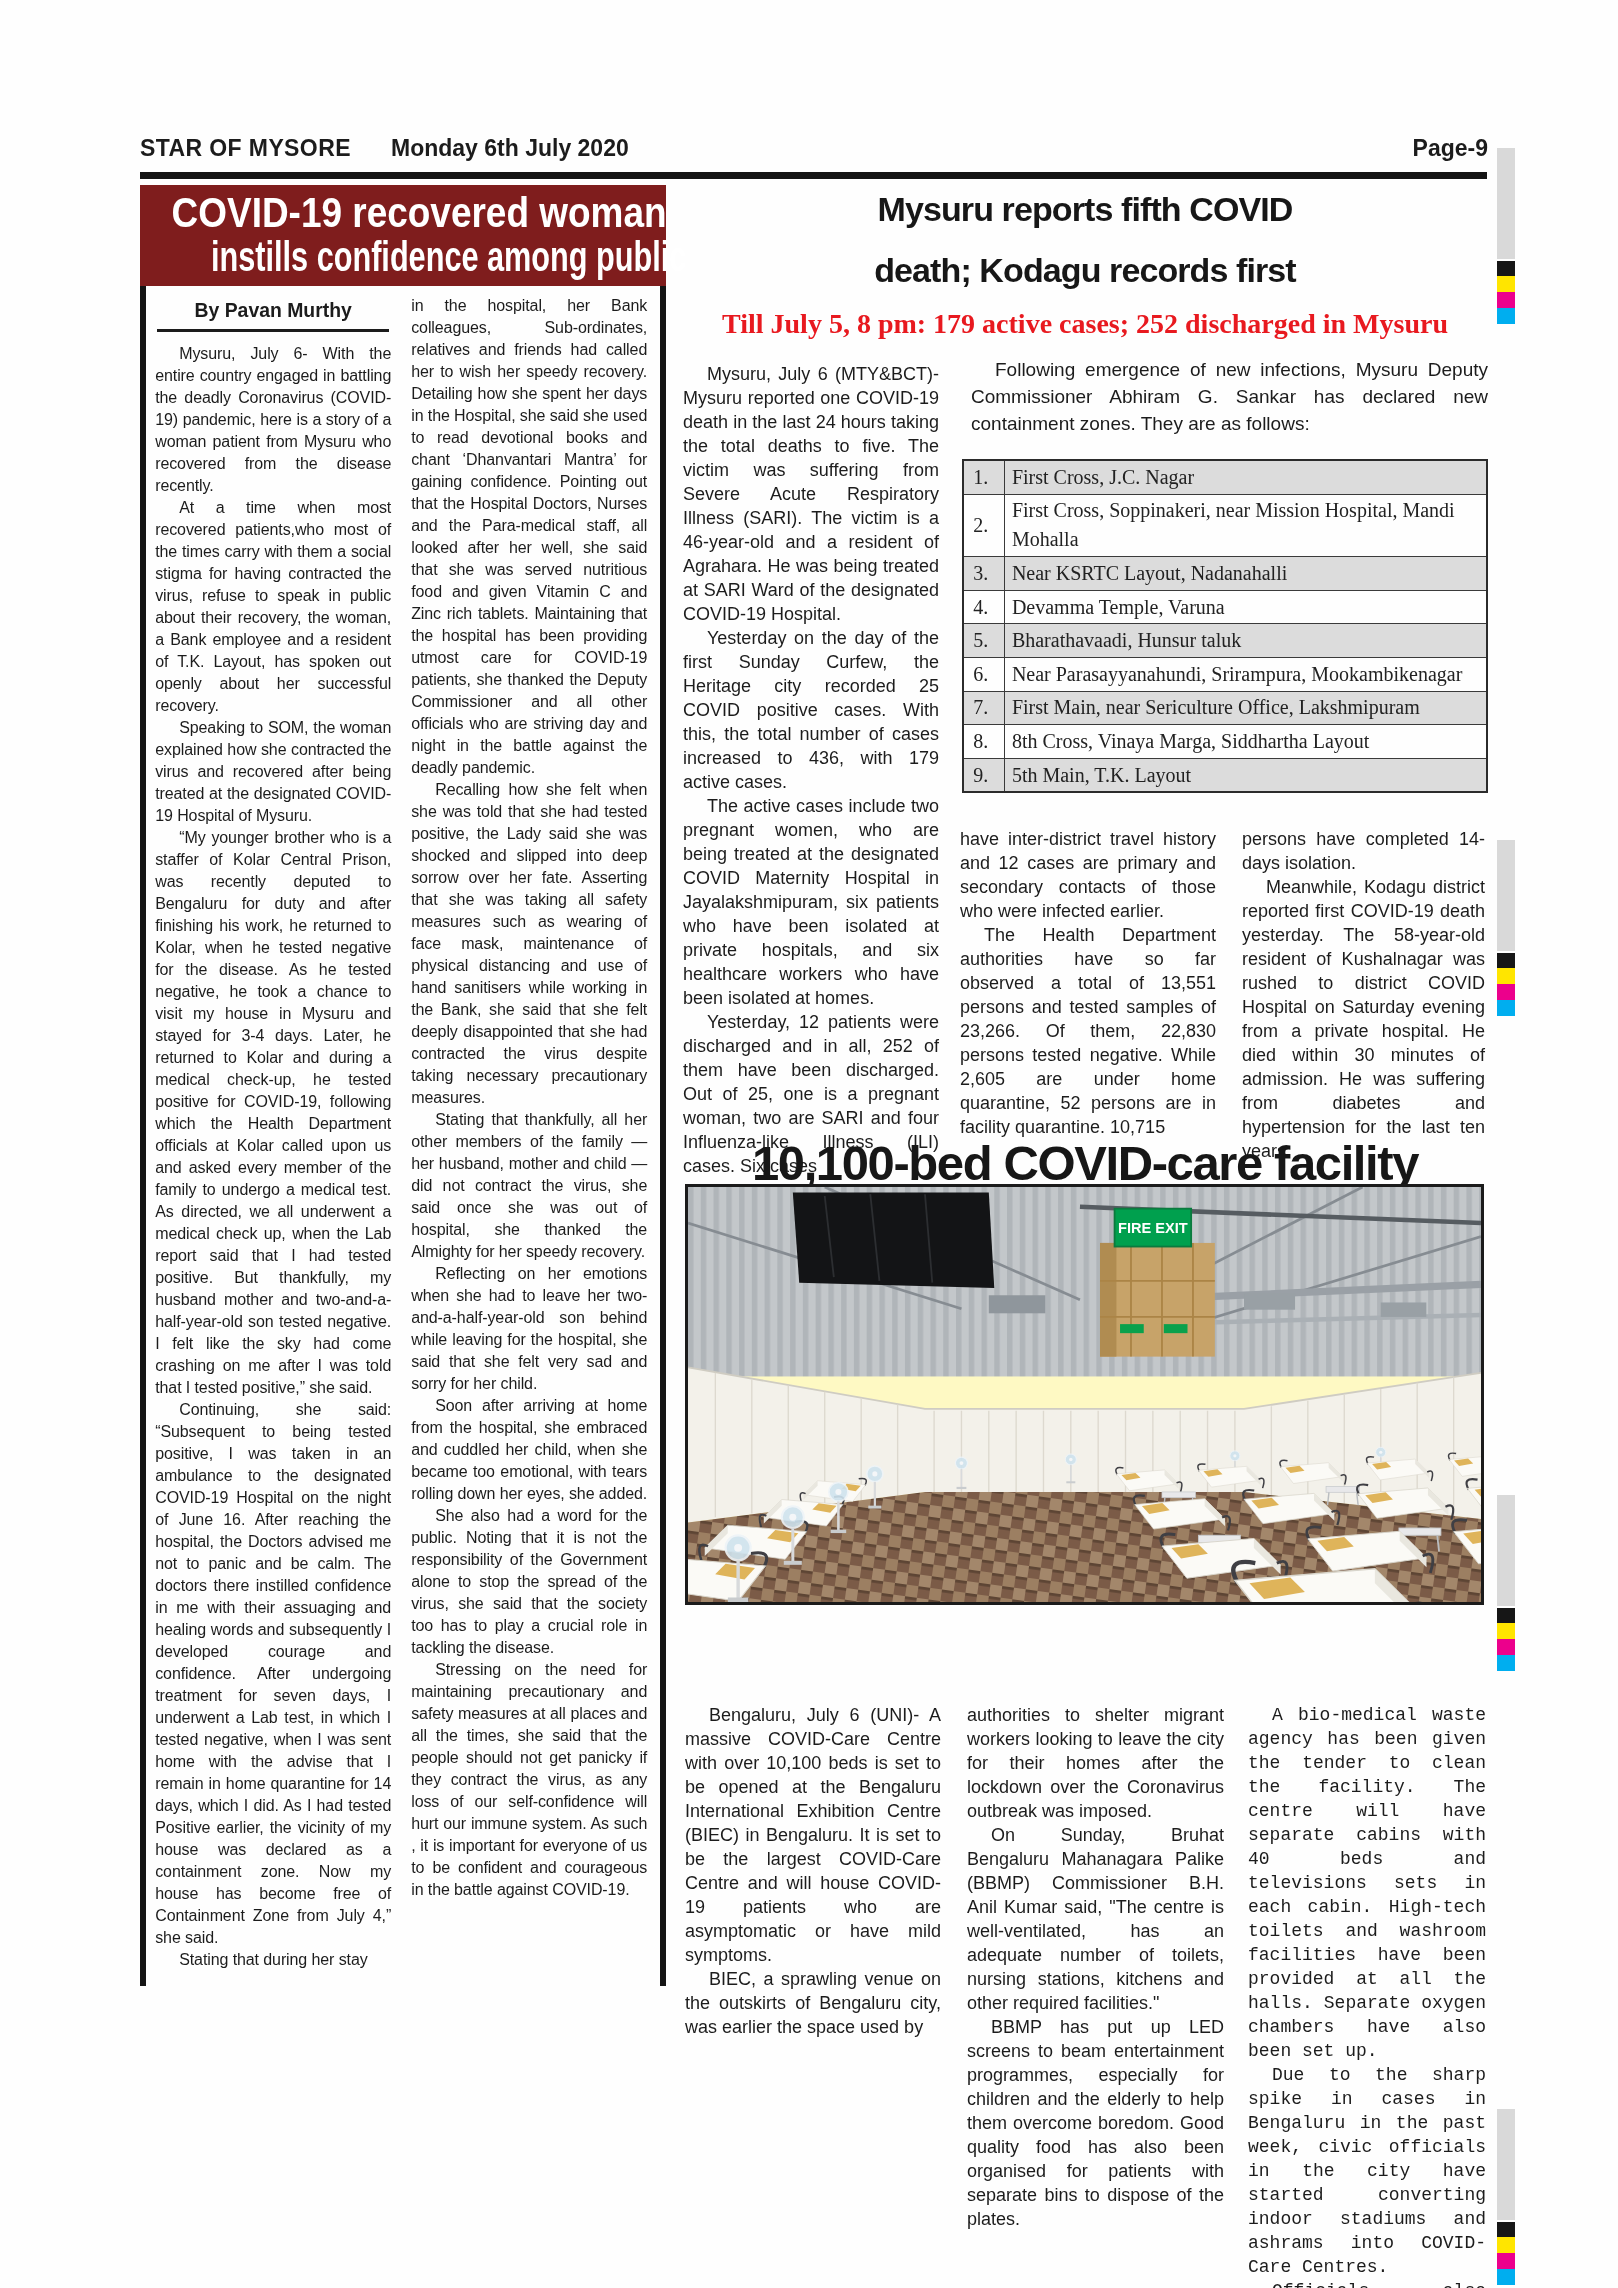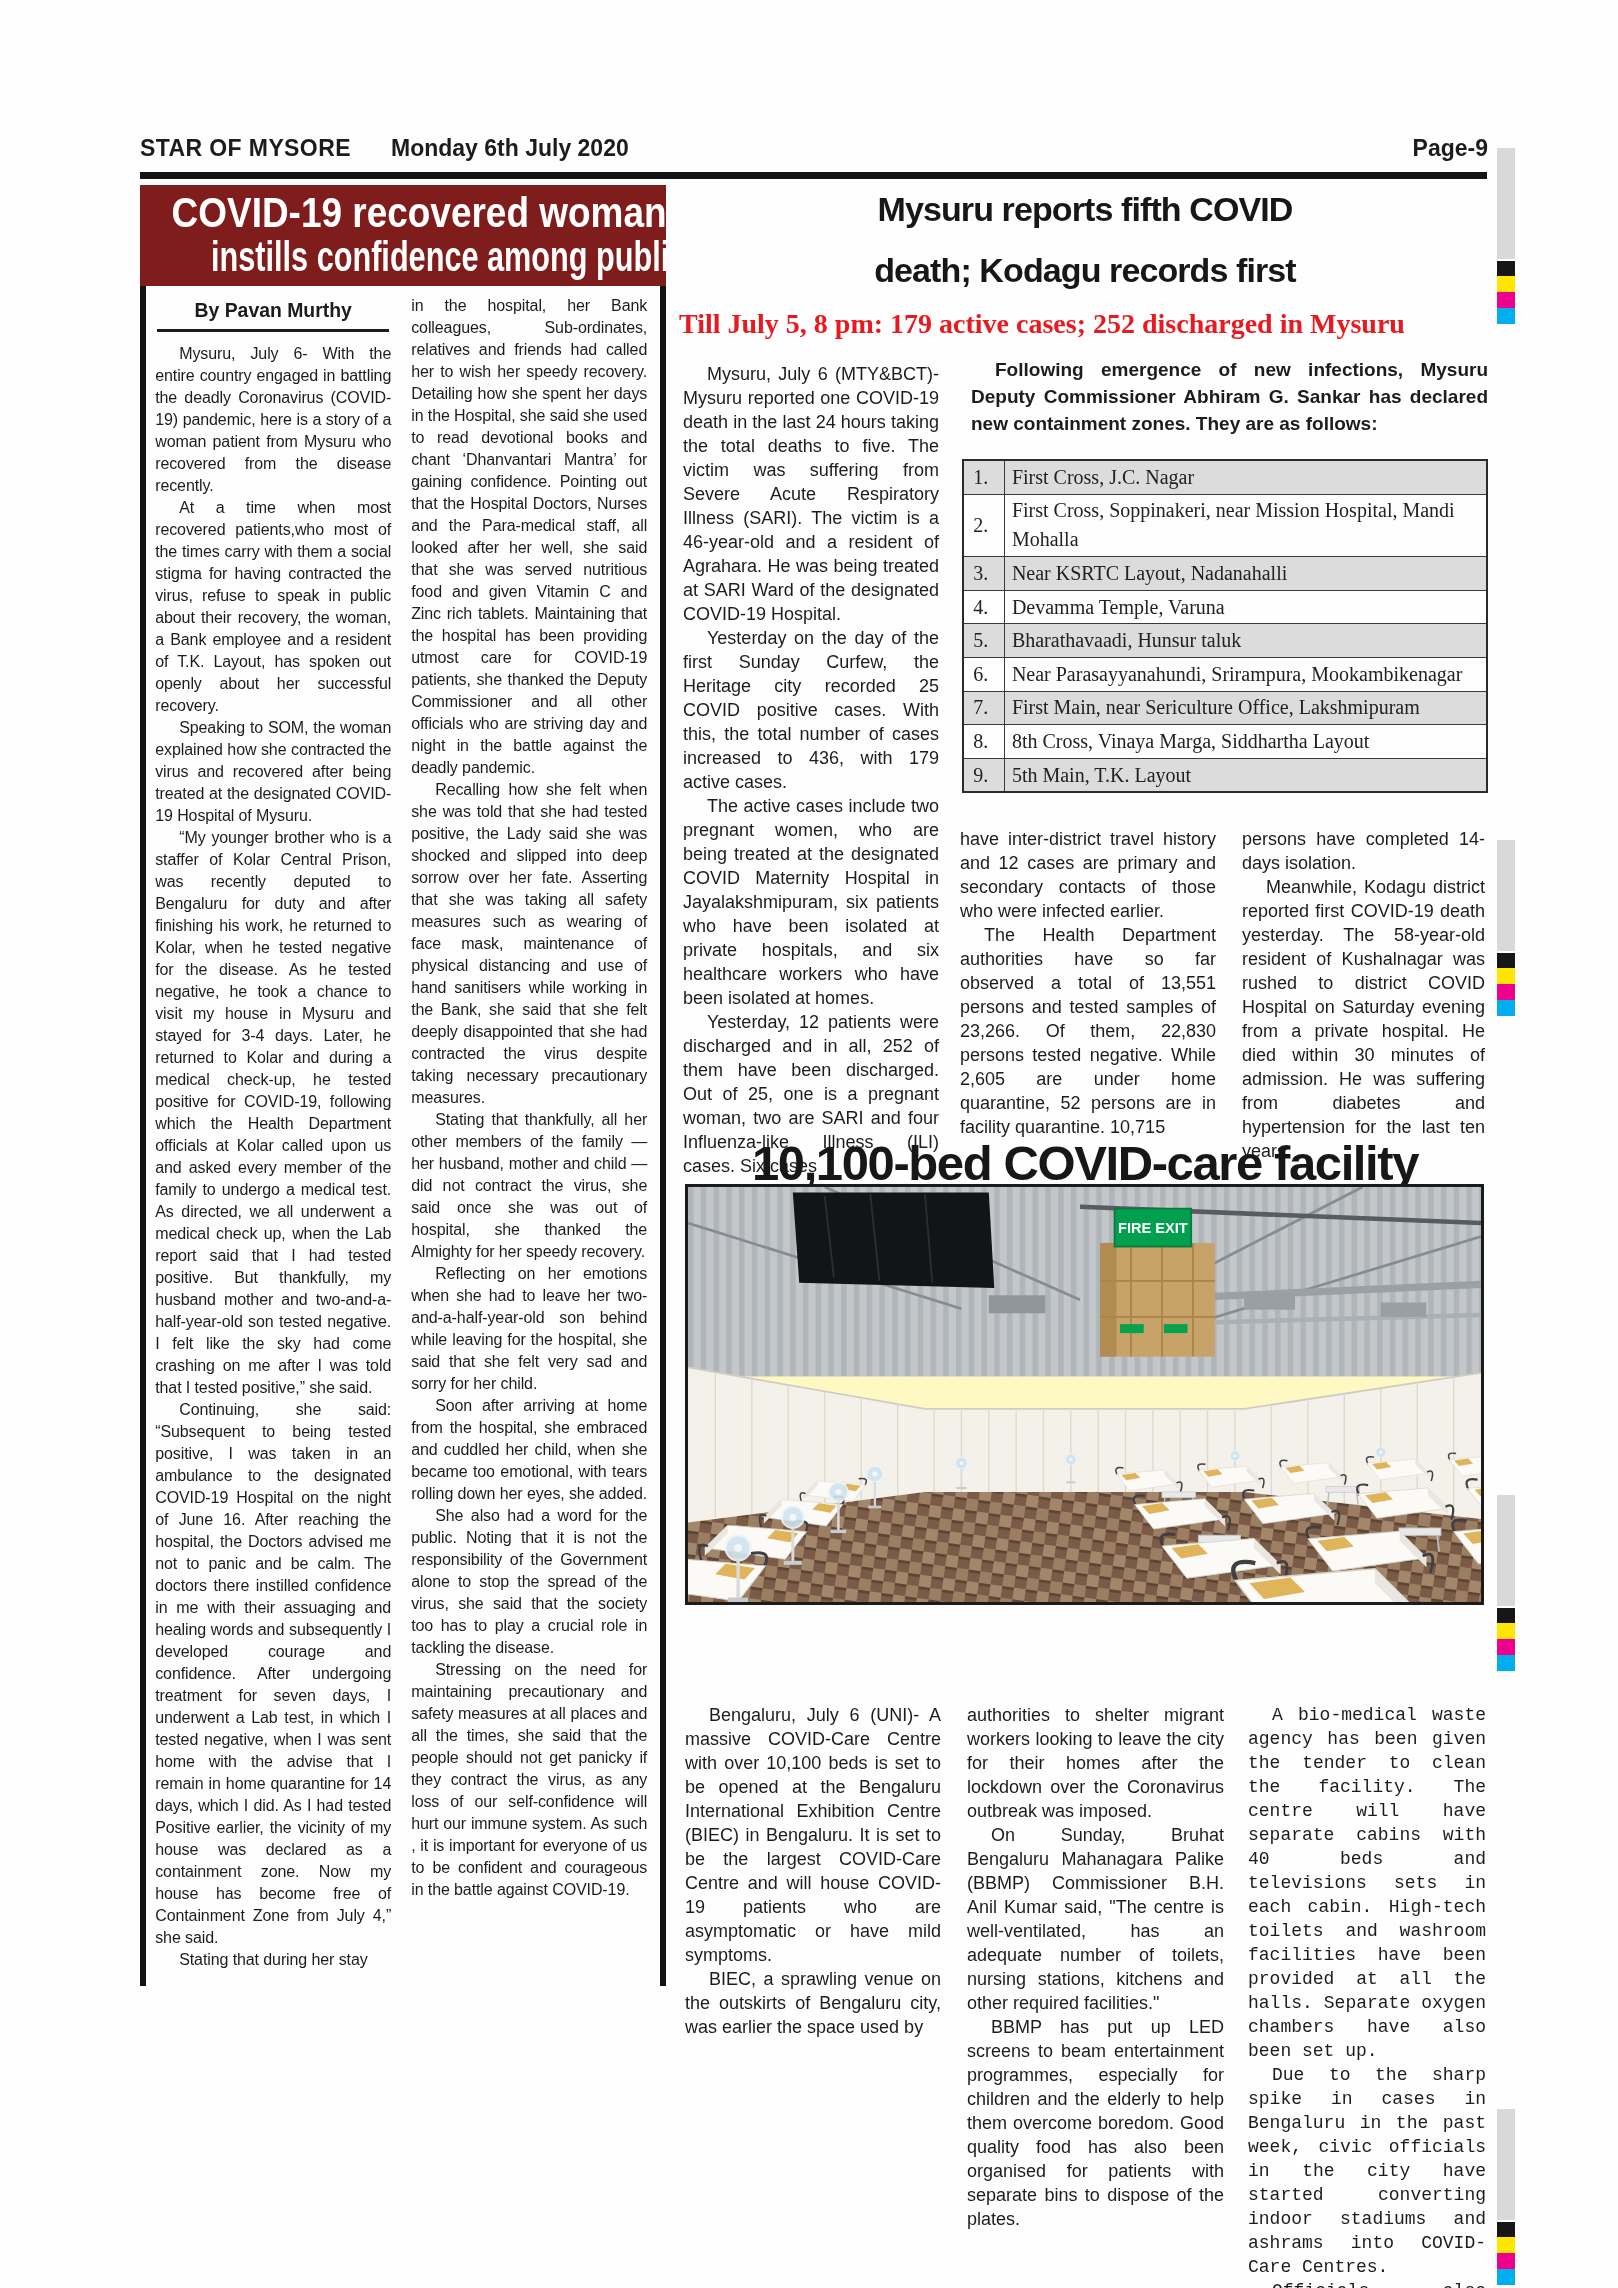--- a/index.html
+++ b/index.html
@@ -27,24 +27,24 @@
   .byrule { border-bottom:3.7px solid #1c1c1c; margin:0 1.8px 11px; }
   .lcol p { margin:0; font-size:16px; line-height:22px; text-align:justify; letter-spacing:-0.1px; }
 
   
   .col p { margin:0; font-size:18px; line-height:24px; text-align:justify; }
   p.ind { text-indent:24px; }
 
   
   .m-h1 { left:679px; top:179px; width:812px; text-align:center; font-weight:bold;
           font-size:34px; line-height:61px; letter-spacing:-0.9px; color:#171717; }
-  .m-sub { left:679px; top:308px; width:812px; text-align:left;
+  .m-sub { left:679px; top:308px; width:812px; text-align:center;
            font-family:"Liberation Serif", serif; font-weight:bold; font-size:28px; color:#e8191f; }
   .m-col1 { left:683px; top:362px; width:256px; }
-  .m-intro { left:971px; top:356px; width:517px; font-weight:bold; font-size:19px;
+  .m-intro { left:971px; top:356px; width:517px; font-weight:normal; font-size:19px;
              line-height:27px; text-align:justify; text-indent:24px; }
   .ctable { left:962px; top:459px; width:526px; border-collapse:collapse;
             font-family:"Liberation Serif", serif; font-size:20px; color:#222; border:2.8px solid #2b2b2b; }
   .ctable td { border:0.9px solid #3a3a3a; padding:1.8px 7.4px; line-height:29px; }
   .ctable td.num { width:41px; padding-left:9.2px; }
   .ctable tr:nth-child(odd) td { background:#dcdcdc; }
   .m-colA { left:960px; top:827px; width:256px; }
   .m-colB { left:1242px; top:827px; width:243px; }
 
   

